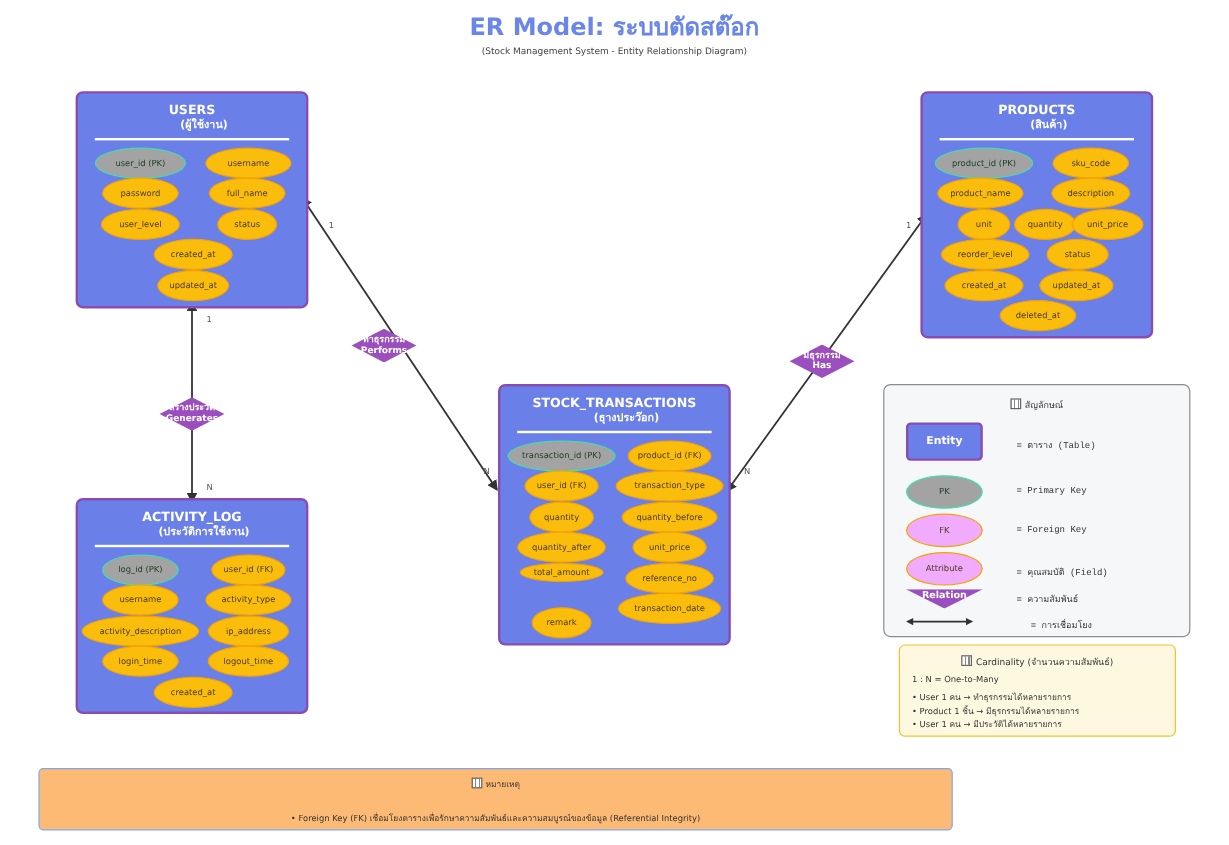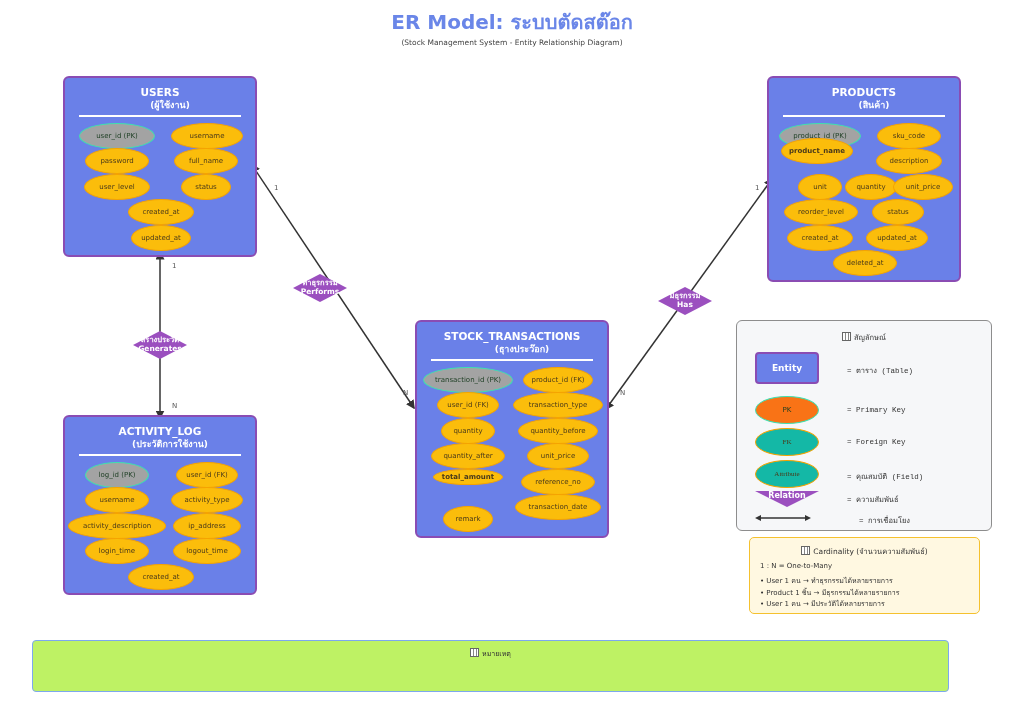--- a/index.html
+++ b/index.html
@@ -34,34 +34,34 @@
 
   .legend { position: absolute; left: 736px; top: 320px; width: 256px; height: 211px;
     background: #f6f7f9; border: 1.5px solid #8d8d8d; border-radius: 6px; }
   .legend .lhead { position: absolute; top: 10px; left: 0; width: 100%; text-align: center; font-size: 7.5px; color: #333; }
   .legend .lrow-label { position: absolute; font-size: 7.5px; color: #333; font-family: Liberation Mono, monospace; }
   .l-entity { position: absolute; left: 18px; top: 31px; width: 64px; height: 32px; background: #6a80e8;
     border: 2px solid #8a4cb3; border-radius: 4px; color: #fff; font-weight: bold; font-size: 9px;
     display: flex; align-items: center; justify-content: center; }
   .l-ell { position: absolute; left: 18px; width: 64px; height: 28px; border-radius: 50%;
     display: flex; align-items: center; justify-content: center; font-size: 7px; color: #4a3a1a; }
-  .l-ell.pk { background: #f97316; border: 1.5px solid #3ee0b0; color: #1c3d22; }
-  .l-ell.fk { background: #14b8a6; border: 1.5px solid #f5a300; font-family: Liberation Serif, serif; }
+  .l-ell.pk { background: #a3a3a3; border: 1.5px solid #3ee0b0; color: #1c3d22; }
+  .l-ell.fk { background: #f0abfc; border: 1.5px solid #f5a300; }
   .l-rel { position: absolute; left: 18px; top: 170px; width: 64px; height: 16px; }
   .l-rel svg { position: absolute; left: 0; top: 0; }
   .l-rel span { position: absolute; left: 0; top: 0; width: 64px; text-align: center; color: #fff; font-size: 8px; font-weight: bold; }
   .l-arrow { position: absolute; left: 18px; top: 193px; width: 56px; height: 8px; }
 
   .cardbox { position: absolute; left: 749px; top: 537px; width: 231px; height: 77px;
     background: #fff8e1; border: 1.5px solid #f5c12e; border-radius: 5px; }
   .cardbox .chead { position: absolute; top: 7px; left: 0; width: 100%; text-align: center; font-size: 7.5px; color: #333; }
   .cardbox .cline { position: absolute; left: 10px; font-size: 7px; color: #333; }
 
-  .note { position: absolute; left: 32px; top: 640px; width: 917px; height: 52px;
-    background: #bef264; border: 1.5px solid #7da8ef; border-radius: 4px; }
+  .note { position: absolute; left: 32px; top: 640px; width: 762px; height: 52px;
+    background: #fdba74; border: 1.5px solid #7da8ef; border-radius: 4px; }
   .note .nhead { position: absolute; top: 7px; width: 100%; text-align: center; font-size: 7px; color: #333; }
   .note .nline { position: absolute; width: 100%; text-align: center; font-size: 7px; color: #333; }
 
   .ic { display: inline-block; width: 9px; height: 9px; border: 1px solid #666; vertical-align: -1px;
     margin-right: 3px; background: repeating-linear-gradient(90deg, #fff 0 2px, #888 2px 3px); }
 </style>
 </head>
 <body>
 
 <div class="title">ER Model: ระบบตัดสต๊อก</div>
@@ -120,21 +120,21 @@
   <div class="attr" style="left:63px;top:121px;width:66px;height:26px;">created_at</div>
   <div class="attr" style="left:66px;top:147px;width:60px;height:26px;">updated_at</div>
 </div>
 
 <div class="entity" style="left:767px;top:76px;width:194px;height:206px;">
   <div class="ename">PRODUCTS</div>
   <div class="esub">(สินค้า)</div>
   <div class="rule"></div>
   <div class="attr pk" style="left:10px;top:45px;width:82px;height:26px;">product_id (PK)</div>
   <div class="attr" style="left:108px;top:45px;width:64px;height:26px;">sku_code</div>
-  <div class="attr" style="left:12px;top:60px;width:72px;height:26px;font-weight:bold;">product_name</div>
+  <div class="attr" style="left:12px;top:70px;width:72px;height:26px;">product_name</div>
   <div class="attr" style="left:107px;top:70px;width:66px;height:26px;">description</div>
   <div class="attr" style="left:29px;top:96px;width:44px;height:26px;">unit</div>
   <div class="attr" style="left:76px;top:96px;width:52px;height:26px;">quantity</div>
   <div class="attr" style="left:124px;top:96px;width:60px;height:26px;">unit_price</div>
   <div class="attr" style="left:15px;top:121px;width:74px;height:26px;">reorder_level</div>
   <div class="attr" style="left:103px;top:121px;width:52px;height:26px;">status</div>
   <div class="attr" style="left:18px;top:147px;width:66px;height:26px;">created_at</div>
   <div class="attr" style="left:97px;top:147px;width:62px;height:26px;">updated_at</div>
   <div class="attr" style="left:64px;top:172px;width:64px;height:26px;">deleted_at</div>
 </div>
@@ -144,21 +144,21 @@
   <div class="esub">(ธุางประว๊อก)</div>
   <div class="rule"></div>
   <div class="attr pk" style="left:6px;top:45px;width:90px;height:26px;">transaction_id (PK)</div>
   <div class="attr" style="left:106px;top:45px;width:70px;height:26px;">product_id (FK)</div>
   <div class="attr" style="left:20px;top:70px;width:62px;height:26px;">user_id (FK)</div>
   <div class="attr" style="left:96px;top:70px;width:90px;height:26px;">transaction_type</div>
   <div class="attr" style="left:24px;top:96px;width:54px;height:26px;">quantity</div>
   <div class="attr" style="left:101px;top:96px;width:80px;height:26px;">quantity_before</div>
   <div class="attr" style="left:14px;top:121px;width:74px;height:26px;">quantity_after</div>
   <div class="attr" style="left:110px;top:121px;width:62px;height:26px;">unit_price</div>
-  <div class="attr" style="left:16px;top:147px;width:70px;height:16px;font-weight:bold;">total_amount</div>
+  <div class="attr" style="left:16px;top:147px;width:70px;height:16px;">total_amount</div>
   <div class="attr" style="left:104px;top:147px;width:74px;height:26px;">reference_no</div>
   <div class="attr" style="left:26px;top:184px;width:50px;height:26px;">remark</div>
   <div class="attr" style="left:98px;top:172px;width:86px;height:26px;">transaction_date</div>
 </div>
 
 <div class="entity" style="left:63px;top:415px;width:194px;height:180px;">
   <div class="ename">ACTIVITY_LOG</div>
   <div class="esub">(ประวัติการใช้งาน)</div>
   <div class="rule"></div>
   <div class="attr pk" style="left:20px;top:45px;width:64px;height:26px;">log_id (PK)</div>
@@ -200,13 +200,14 @@
 <div class="cardbox">
   <div class="chead"><span class="ic"></span><span>Cardinality (จำนวนความสัมพันธ์)</span></div>
   <div class="cline" style="top:24px;">1 : N = One-to-Many</div>
   <div class="cline" style="top:37px;">• User 1 คน → ทำธุรกรรมได้หลายรายการ</div>
   <div class="cline" style="top:49px;">• Product 1 ชิ้น → มีธุรกรรมได้หลายรายการ</div>
   <div class="cline" style="top:60px;">• User 1 คน → มีประวัติได้หลายรายการ</div>
 </div>
 
 <div class="note">
   <div class="nhead"><span class="ic"></span><span>หมายเหตุ</span></div>
+  <div class="nline" style="top:35px;">• Foreign Key (FK) เชื่อมโยงตารางเพื่อรักษาความสัมพันธ์และความสมบูรณ์ของข้อมูล (Referential Integrity)</div>
 </div>
 
 </body></html>

